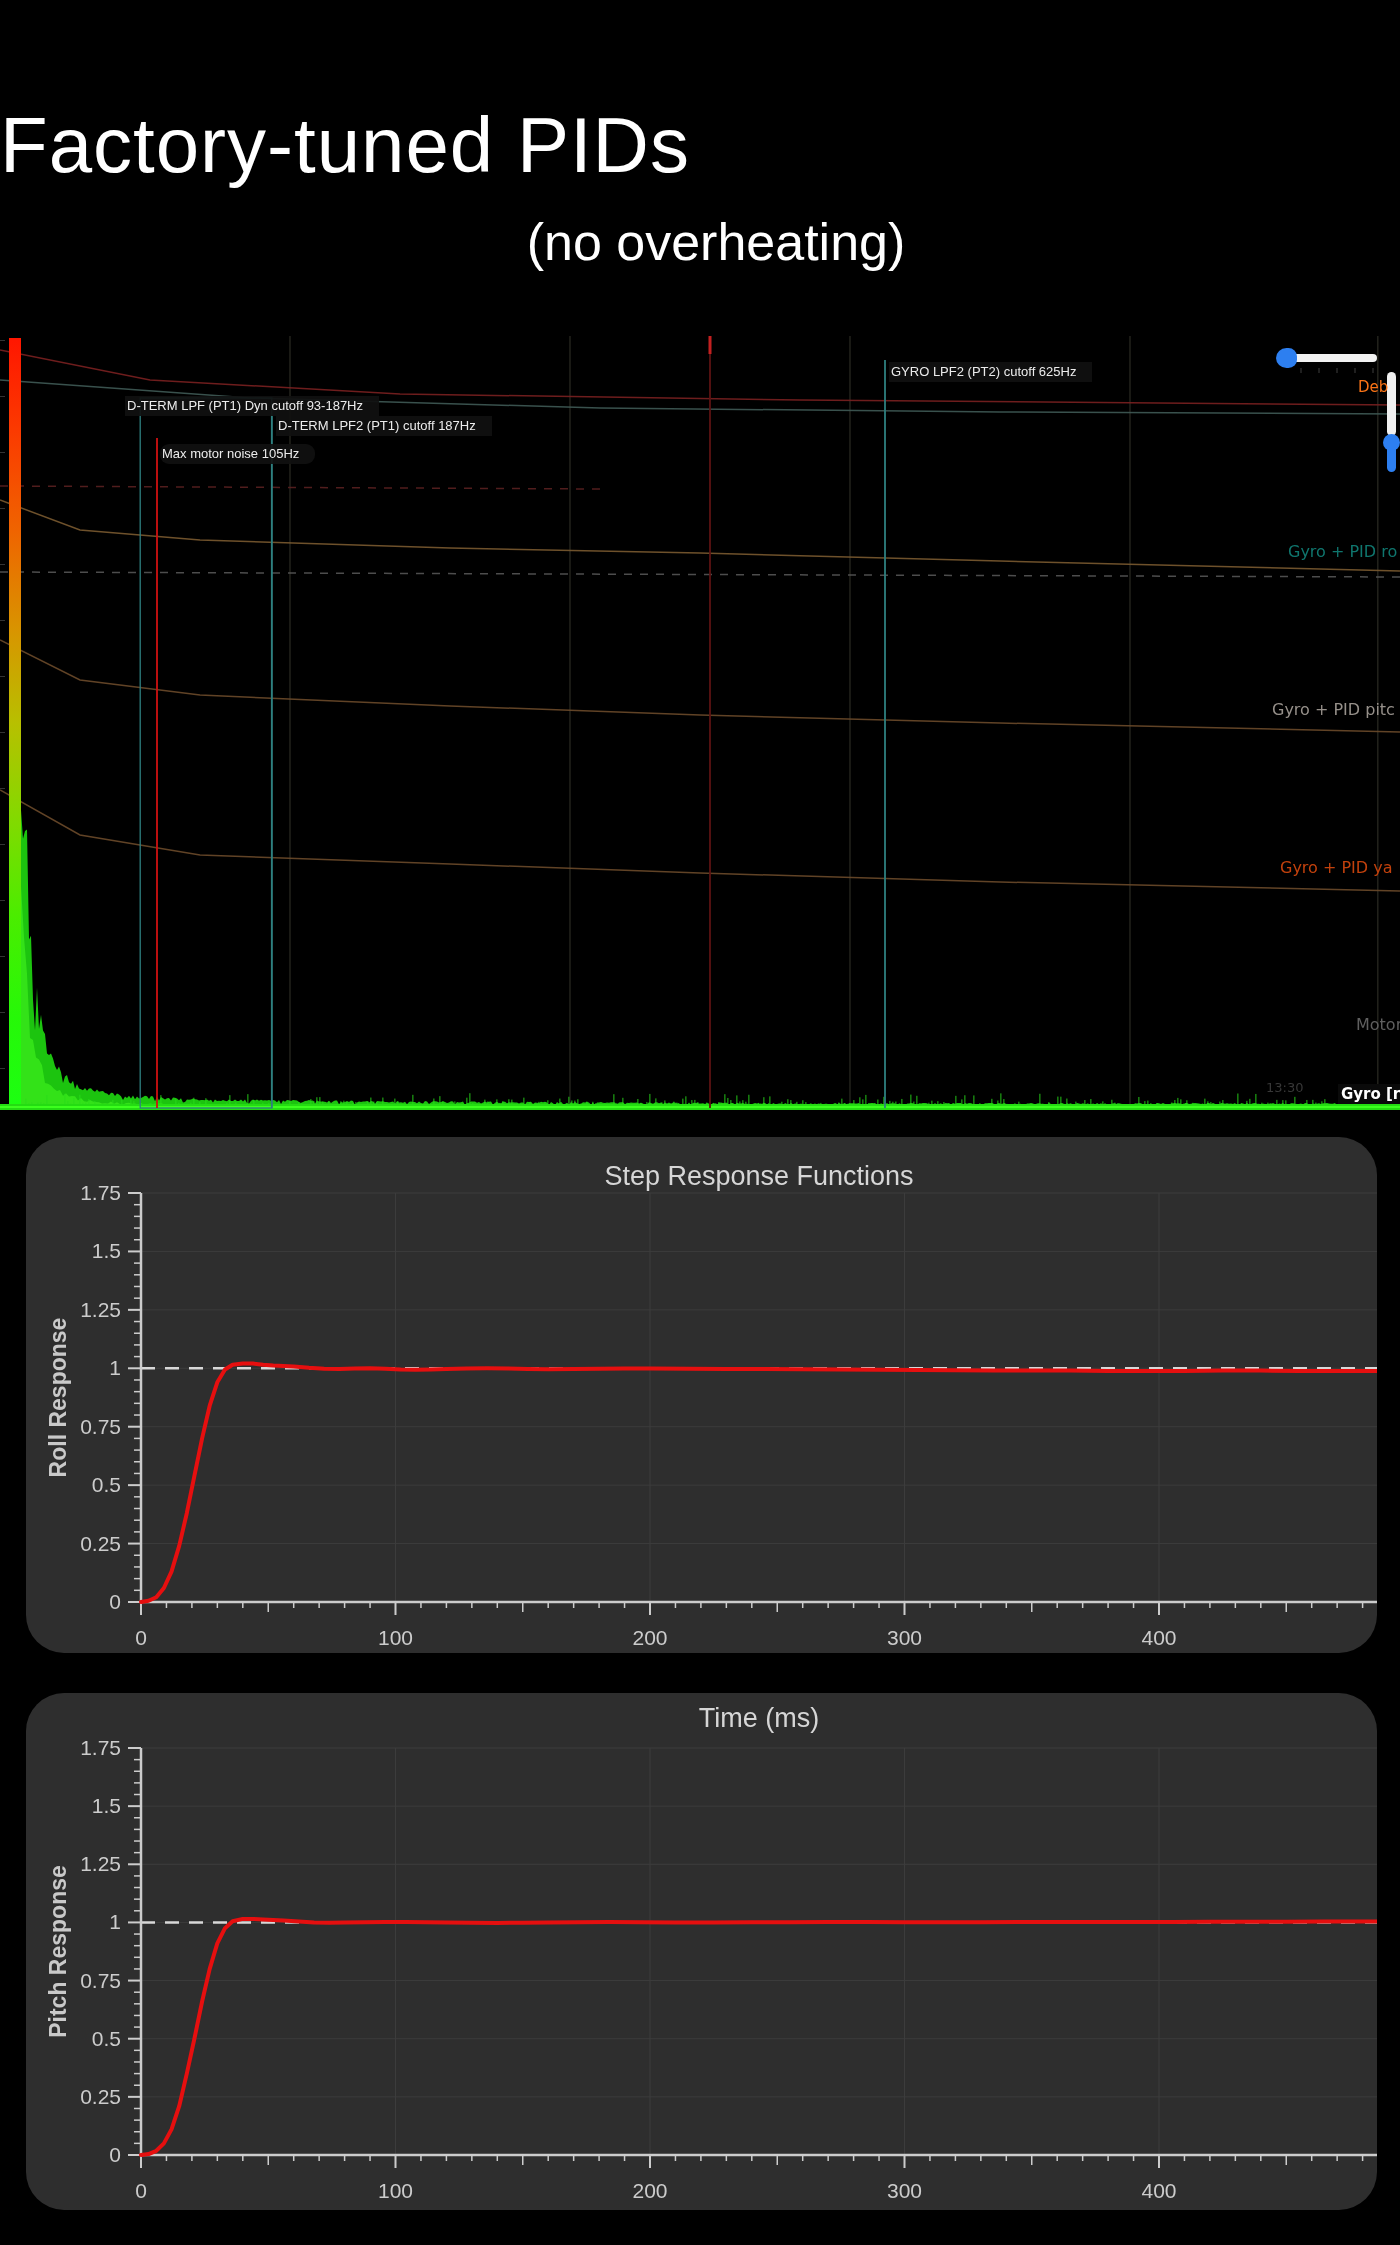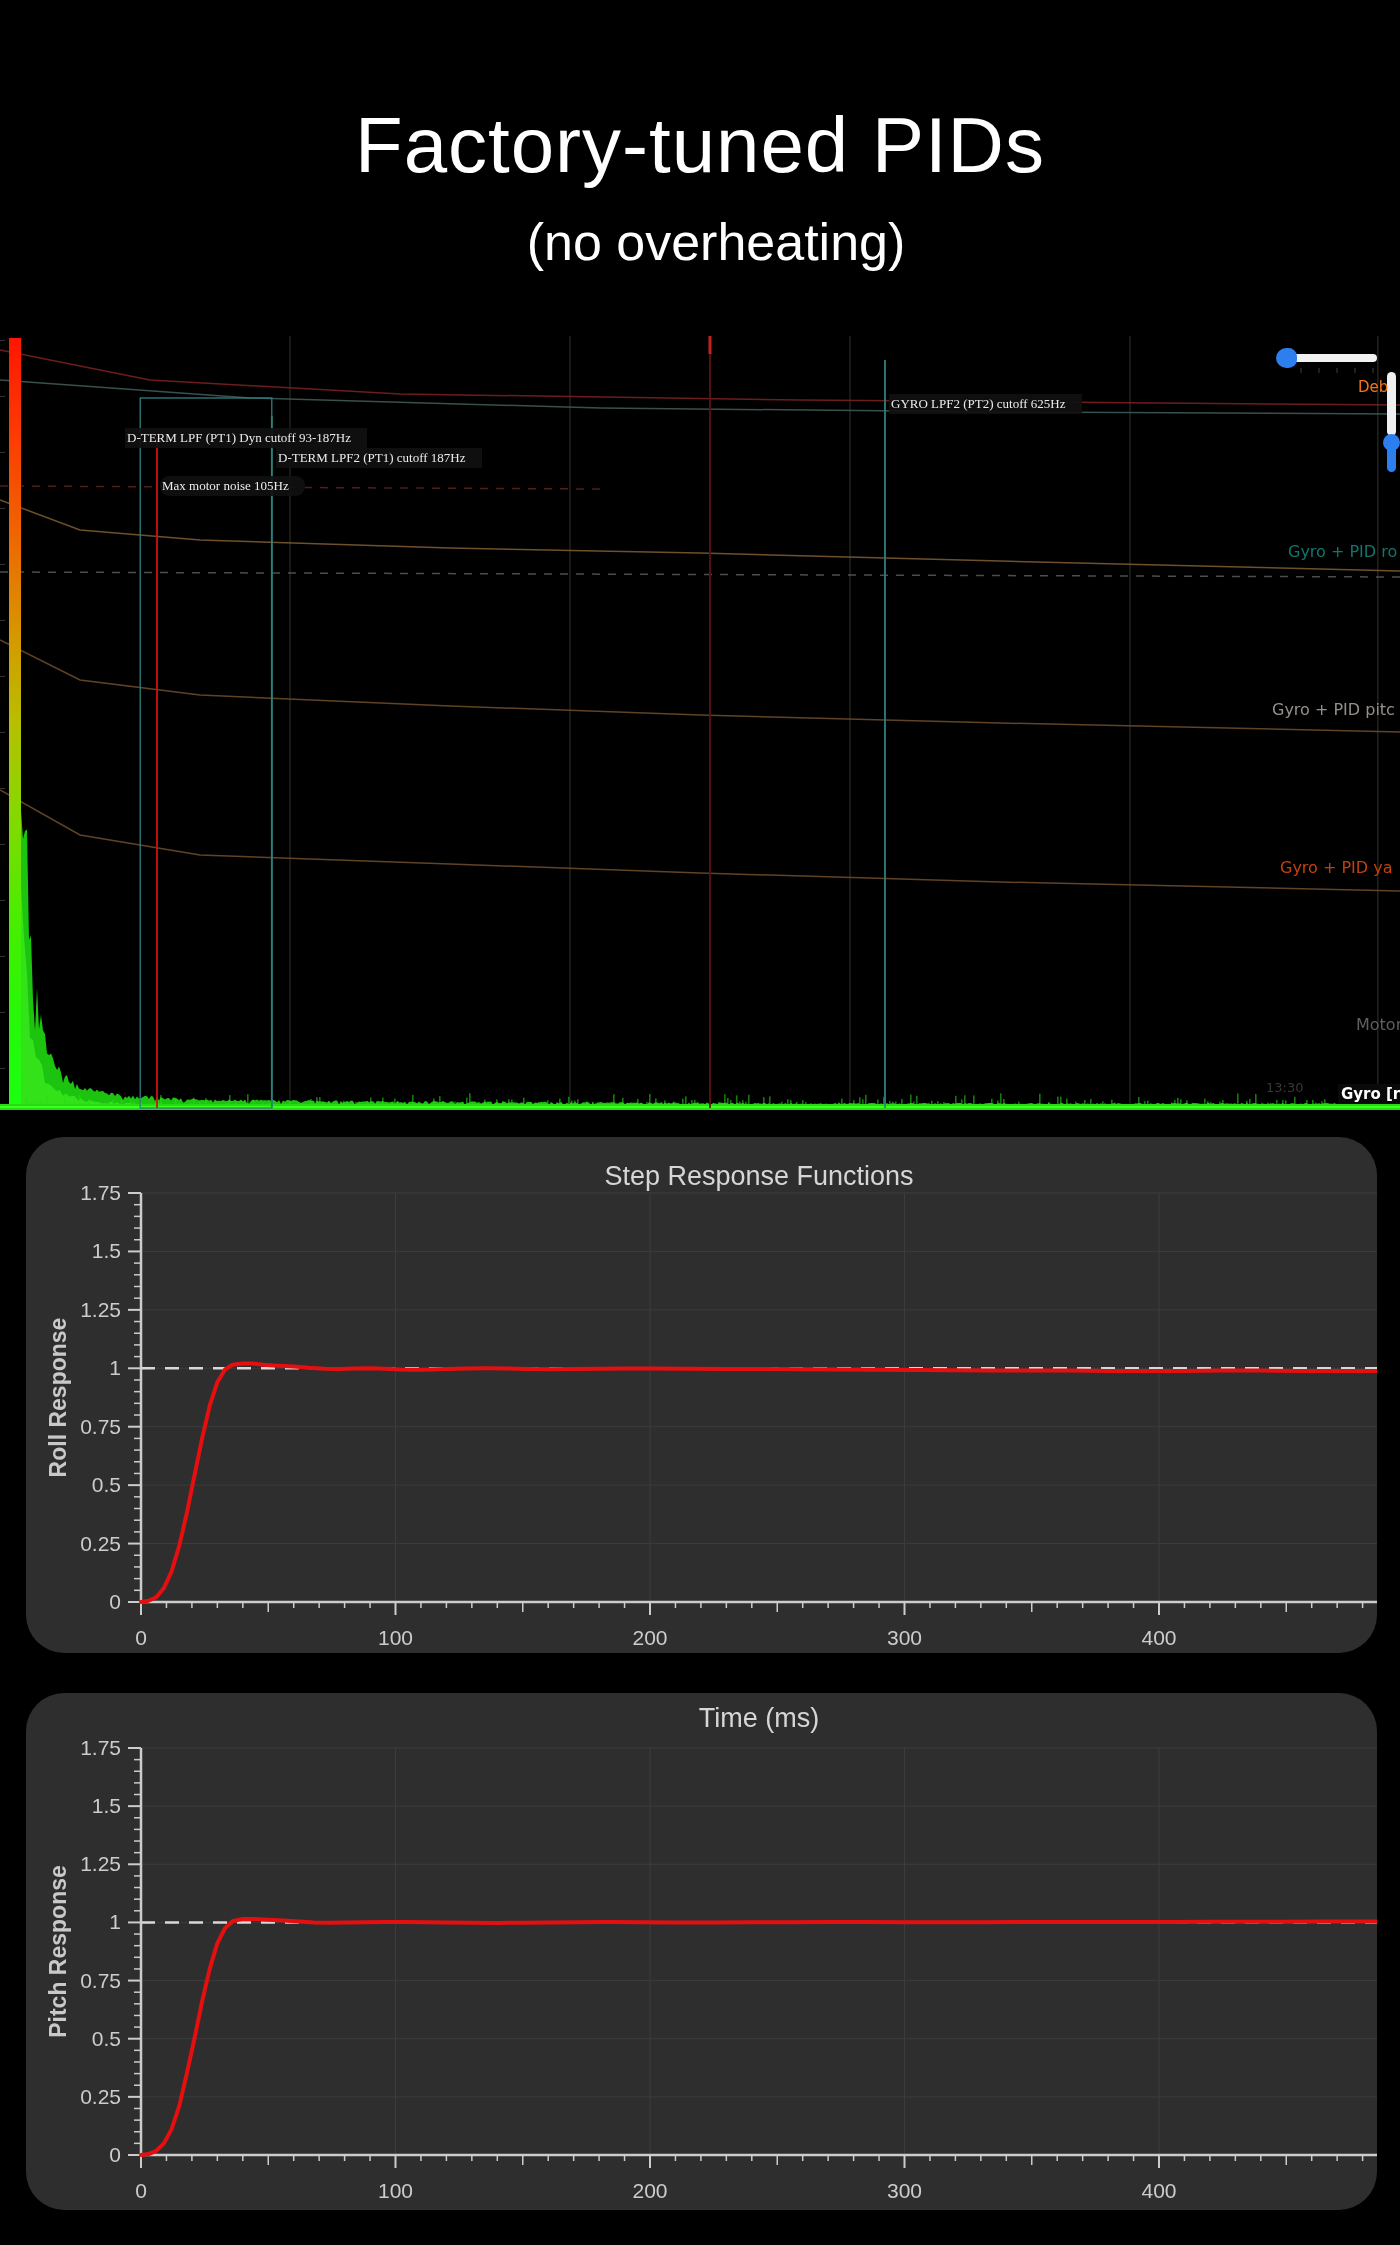--- a/index.html
+++ b/index.html
@@ -1,26 +1,26 @@
 <!DOCTYPE html>
 <html><head>
 <meta charset="utf-8">
 <style>
   html,body{margin:0;padding:0;background:#000;}
   .page{position:relative;width:1400px;height:2245px;background:#000;overflow:hidden;
         font-family:"Liberation Sans",sans-serif;}
-  .title{position:absolute;top:100px;left:0;width:100%;text-align:center;color:#fff;
+  .title{position:absolute;top:100px;left:0;width:100%;color:#fff;
          font-size:78px;font-weight:400;letter-spacing:1px;}
   .subtitle{position:absolute;top:212px;left:16px;width:100%;text-align:center;color:#fff;
          font-size:52px;font-weight:400;}
   .spectral{position:absolute;left:0;top:336px;width:1400px;height:778px;background:#000;overflow:hidden;}
   .spectral svg{position:absolute;left:0;top:0;}
   .spec-label{position:absolute;background:rgba(16,16,16,.92);color:#ececec;
-         font-family:Liberation Serif, serif;font-size:13px;line-height:17px;
-         padding:1px 16px 2px 2px;white-space:nowrap;margin-top:32px;}
+         font-family:Liberation Sans, sans-serif;font-size:13px;line-height:17px;
+         padding:1px 16px 2px 2px;white-space:nowrap;}
   .trace-label{position:absolute;font-family:"DejaVu Sans",sans-serif;white-space:nowrap;}
   .hslider{position:absolute;left:1276px;top:10px;width:124px;height:40px;}
   .htrack{position:absolute;left:11px;top:8px;width:90px;height:8px;background:#f2f2f2;border-radius:4px;}
   .hthumb{position:absolute;left:0;top:2px;width:21px;height:20px;background:#2d7ff0;border-radius:55% 45% 45% 55%;}
   .hticks{position:absolute;left:24px;top:22px;width:80px;height:5px;
           background:repeating-linear-gradient(90deg,#1f1f1f 0 2px,transparent 2px 18px);}
   .vslider{position:absolute;left:1381px;top:36px;width:19px;height:102px;}
   .vtrack{position:absolute;left:6px;top:0;width:9px;height:64px;background:#f0f0f0;border-radius:5px;}
   .vthumb-head{position:absolute;left:2px;top:62px;width:17px;height:17px;background:#2d7ff0;border-radius:50%;}
   .vthumb-stem{position:absolute;left:6px;top:70px;width:9px;height:30px;background:#2d7ff0;border-radius:0 0 5px 5px;}

